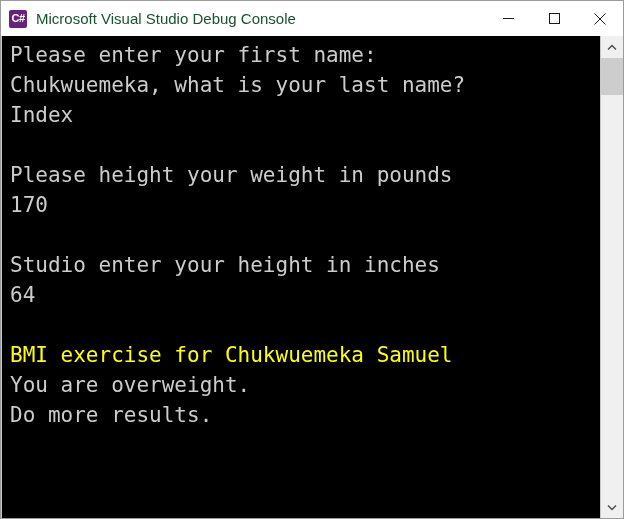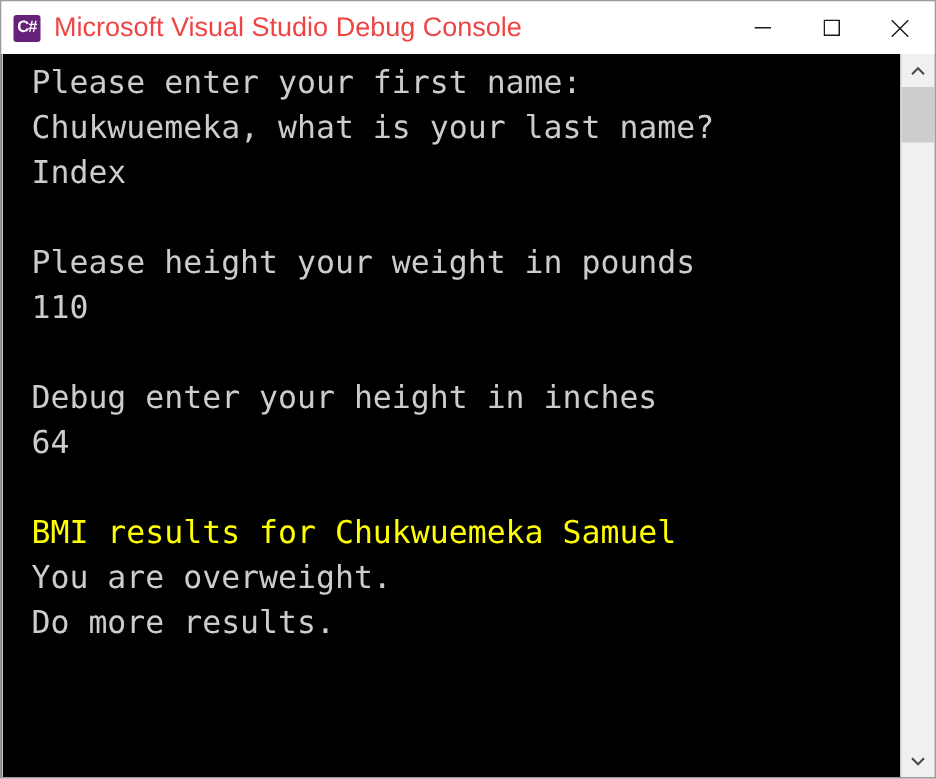--- a/index.html
+++ b/index.html
@@ -54,22 +54,22 @@
     color: #ffffff;
     font-family: "Liberation Sans", sans-serif;
     font-size: 11px;
     font-weight: bold;
     line-height: 1;
     letter-spacing: -0.5px;
     transform: translateY(0px);
   }
 
   .title-text {
-    font-size: 18px;
-    color: #ef4444;
+    font-size: 15px;
+    color: #14532d;
     font-family: "Liberation Sans", sans-serif;
     white-space: nowrap;
     letter-spacing: 0px;
   }
 
   .win-controls {
     position: absolute;
     right: 0;
     top: 0;
     height: 35px;
@@ -94,21 +94,21 @@
     flex: 1 1 auto;
     display: flex;
     position: relative;
     background: #000000;
     min-height: 0;
   }
 
   .console {
     flex: 1 1 auto;
     background: #000000;
-    padding: 4px 0 0 19px;
+    padding: 4px 0 0 8px;
     box-sizing: border-box;
     overflow: hidden;
     border-left: 1px solid #c8c8c8;
   }
 
   .line {
     font-family: "DejaVu Sans Mono", "Liberation Mono", monospace;
     font-size: 21px;
     line-height: 30px;
     height: 30px;
@@ -185,26 +185,26 @@
     </div>
   </div>
 
   <div class="body-area">
     <div class="console" id="console-output">
         <div class="line">Please enter your first name:</div>
         <div class="line">Chukwuemeka, what is your last name?</div>
         <div class="line">Index</div>
         <div class="line blank">&nbsp;</div>
         <div class="line">Please height your weight in pounds</div>
-        <div class="line">110</div>
+        <div class="line">170</div>
         <div class="line blank">&nbsp;</div>
-        <div class="line">Debug enter your height in inches</div>
+        <div class="line">Studio enter your height in inches</div>
         <div class="line">64</div>
         <div class="line blank">&nbsp;</div>
-        <div class="line highlight">BMI results for Chukwuemeka Samuel</div>
+        <div class="line highlight">BMI exercise for Chukwuemeka Samuel</div>
         <div class="line">You are overweight.</div>
         <div class="line">Do more results.</div>
       </div>
 
     <div class="scrollbar">
       <div class="sb-arrow">
         <svg width="10" height="7" viewBox="0 0 10 7" aria-hidden="true">
           <polyline points="1,5.5 5,1.5 9,5.5" fill="none" stroke="#4a4a4a" stroke-width="1.4"></polyline>
         </svg>
       </div>

